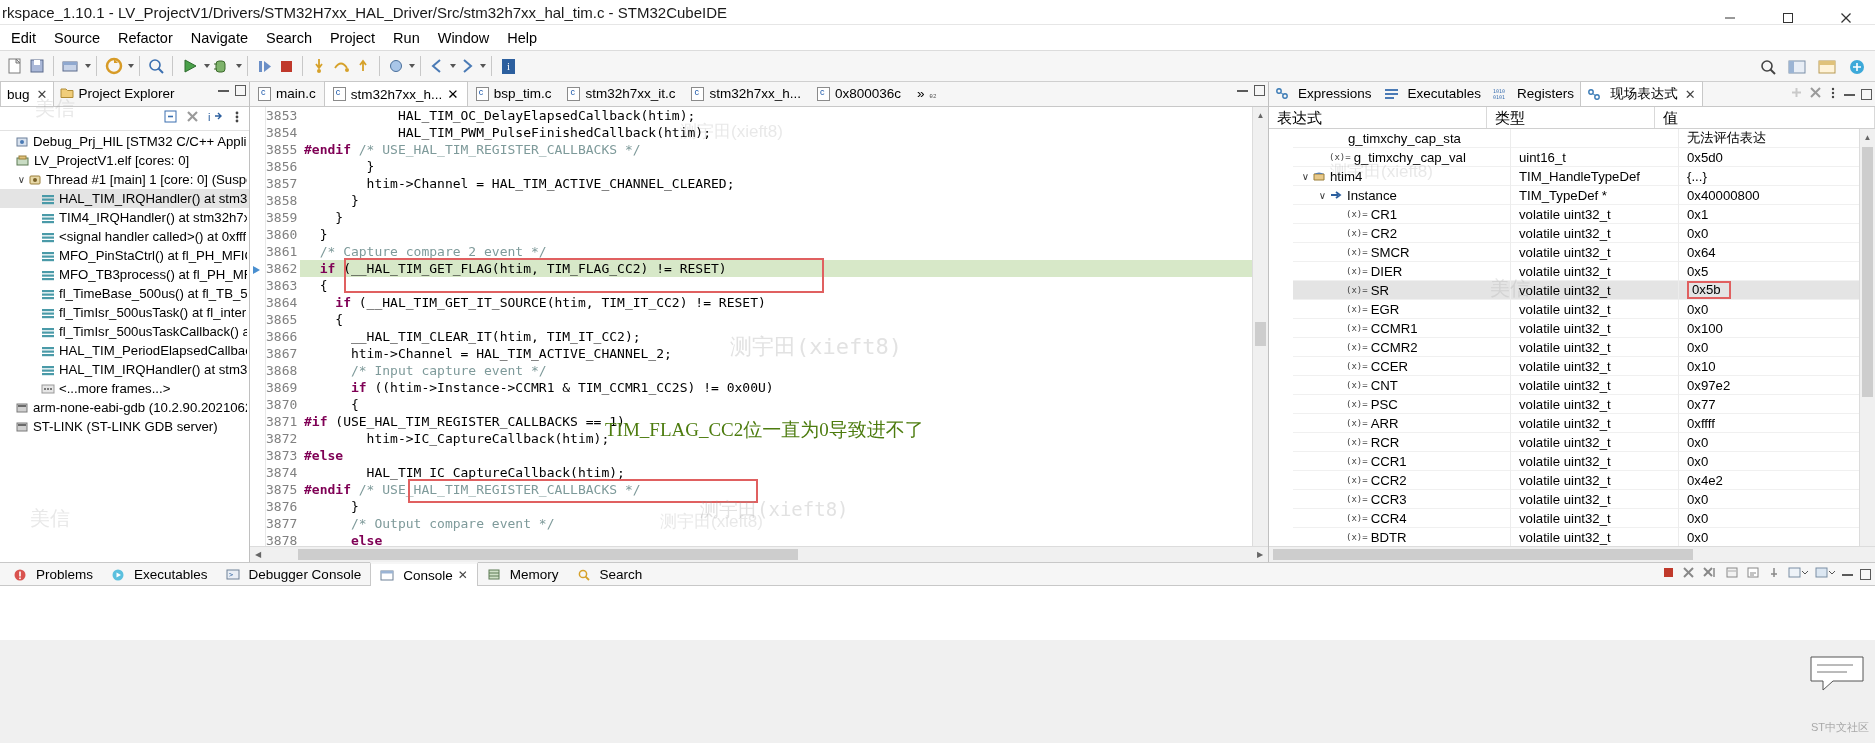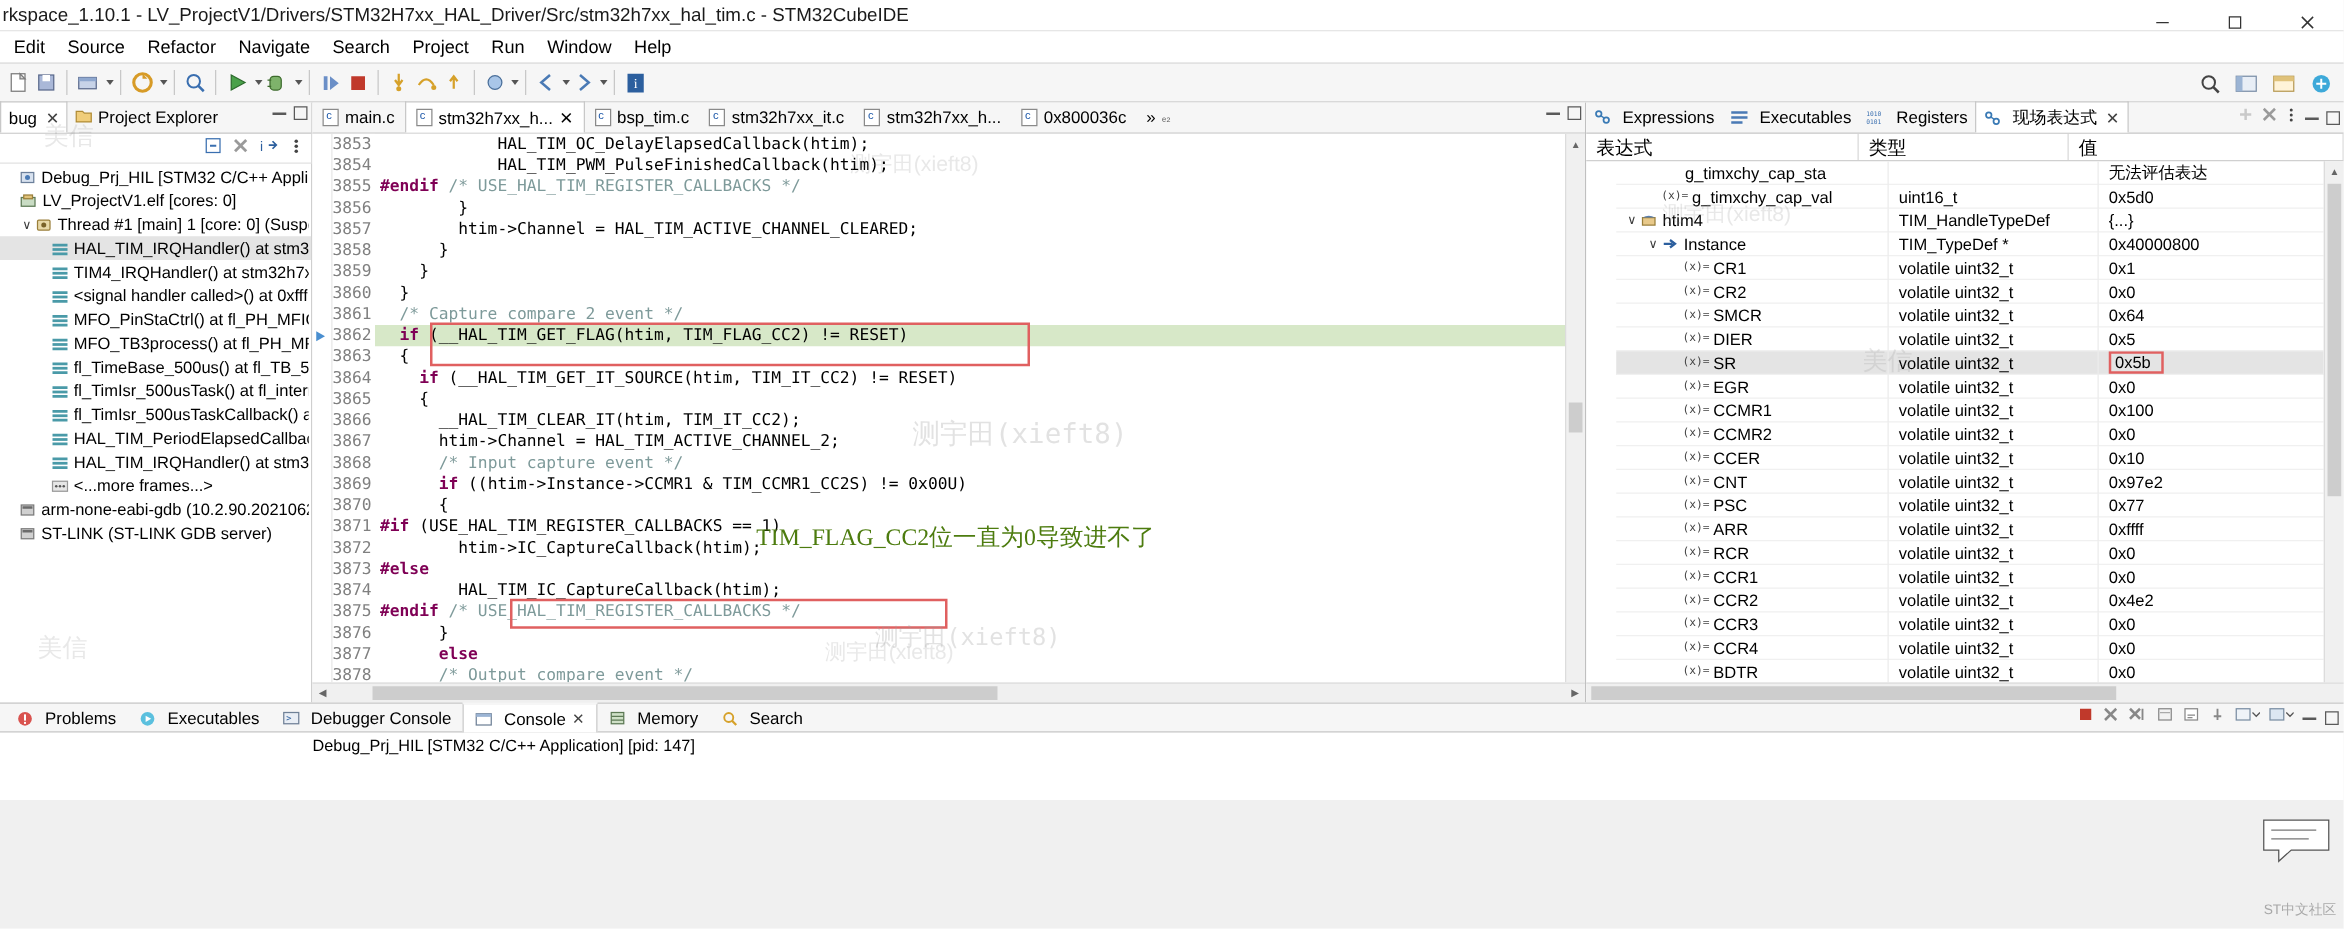--- a/index.html
+++ b/index.html
@@ -659,22 +659,22 @@
               <div class="cl">      htim-&gt;Channel = HAL_TIM_ACTIVE_CHANNEL_2;</div>
               <div class="cl">      <span class="cm">/* Input capture event */</span></div>
               <div class="cl">      <span class="kw">if</span> ((htim-&gt;Instance-&gt;CCMR1 &amp; TIM_CCMR1_CC2S) != 0x00U)</div>
               <div class="cl">      {</div>
               <div class="cl"><span class="pp">#if</span> (USE_HAL_TIM_REGISTER_CALLBACKS == 1)</div>
               <div class="cl">        htim-&gt;IC_CaptureCallback(htim);</div>
               <div class="cl"><span class="pp">#else</span></div>
               <div class="cl">        HAL_TIM_IC_CaptureCallback(htim);</div>
               <div class="cl"><span class="pp">#endif</span> <span class="cm">/* USE_HAL_TIM_REGISTER_CALLBACKS */</span></div>
               <div class="cl">      }</div>
+              <div class="cl">      <span class="cm">/* Output compare event */</span></div>
               <div class="cl">      <span class="kw">else</span></div>
-              <div class="cl">      <span class="cm">/* Output compare event */</span></div>
             </div>
           <div class="redbox" style="left:44px; top:151px; width:480px; height:35px;"></div>
           <div class="redbox" style="left:108px; top:372px; width:350px; height:24px;"></div>
           <div class="annot" style="left:305px; top:310px;">TIM_FLAG_CC2位一直为0导致进不了</div>
           <div class="wm-cn" style="left:430px; top:225px;">测宇田(xieft8)</div>
           <div class="wm-cn" style="left:400px; top:390px; font-size:19px;">测宇田(xieft8)</div>
         </div>
         <div class="vscroll">
           <div class="scr-arrow">▲</div>
           <div class="vthumb" style="top:215px; height:24px;"></div>
@@ -1170,21 +1170,20 @@
               <path d="M14 5 l3 3 l3 -3" stroke="#555" fill="none"></path>
             </svg></span>
           <span><svg width="20" height="13">
               <rect x="1" y="2" width="11" height="9" fill="#dce7f2" stroke="#7a8ea3"></rect>
               <path d="M14 5 l3 3 l3 -3" stroke="#555" fill="none"></path>
             </svg></span>
           <span class="minibar"></span>
           <span class="minibox"></span>
         </div>
       </div>
-    <div class="console-text">Debug_Prj_HIL [STM32 C/C++ Application] [pid: 147]</div>
   </div>
 
   <div class="watermark" style="left:35px; top:95px;">美信</div>
   <div class="watermark" style="left:30px; top:505px;">美信</div>
   <div class="watermark" style="left:680px; top:120px; font-size:17px;">测宇田(xieft8)</div>
   <div class="watermark" style="left:660px; top:510px; font-size:17px;">测宇田(xieft8)</div>
   <div class="watermark" style="left:1490px; top:275px;">美信</div>
   <div class="watermark" style="left:1330px; top:160px; font-size:17px;">测宇田(xieft8)</div>
 
   <div style="position:absolute; right:8px; bottom:46px; display:flex; gap:6px; align-items:center;">

